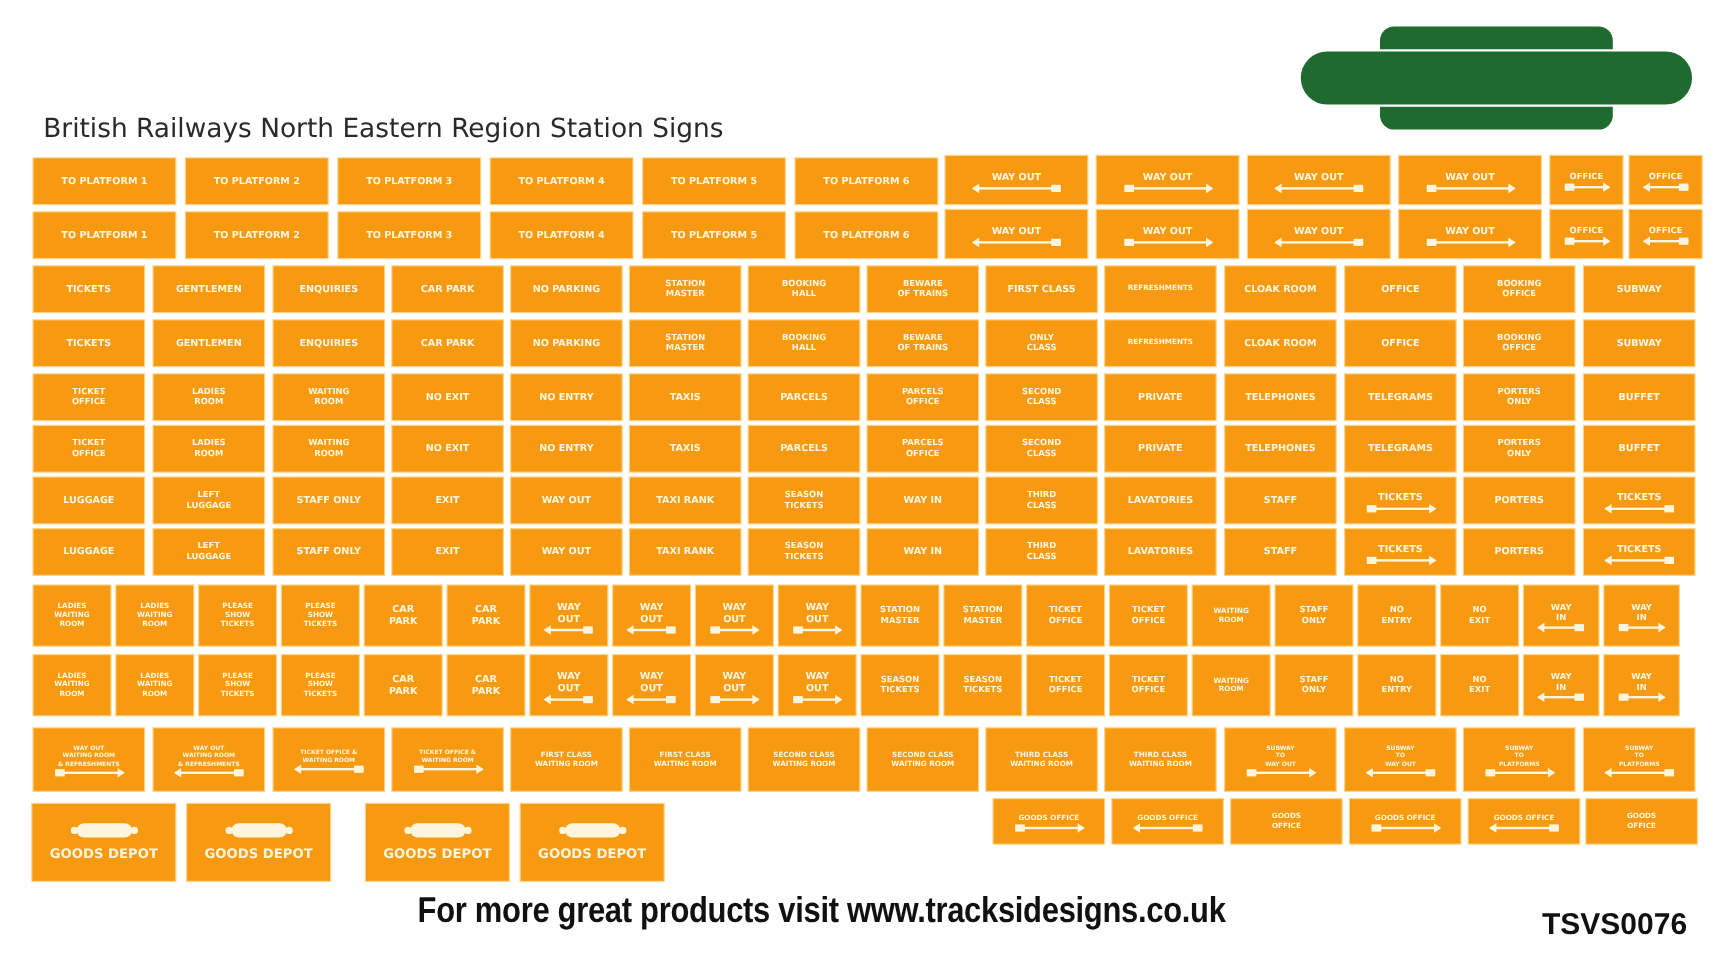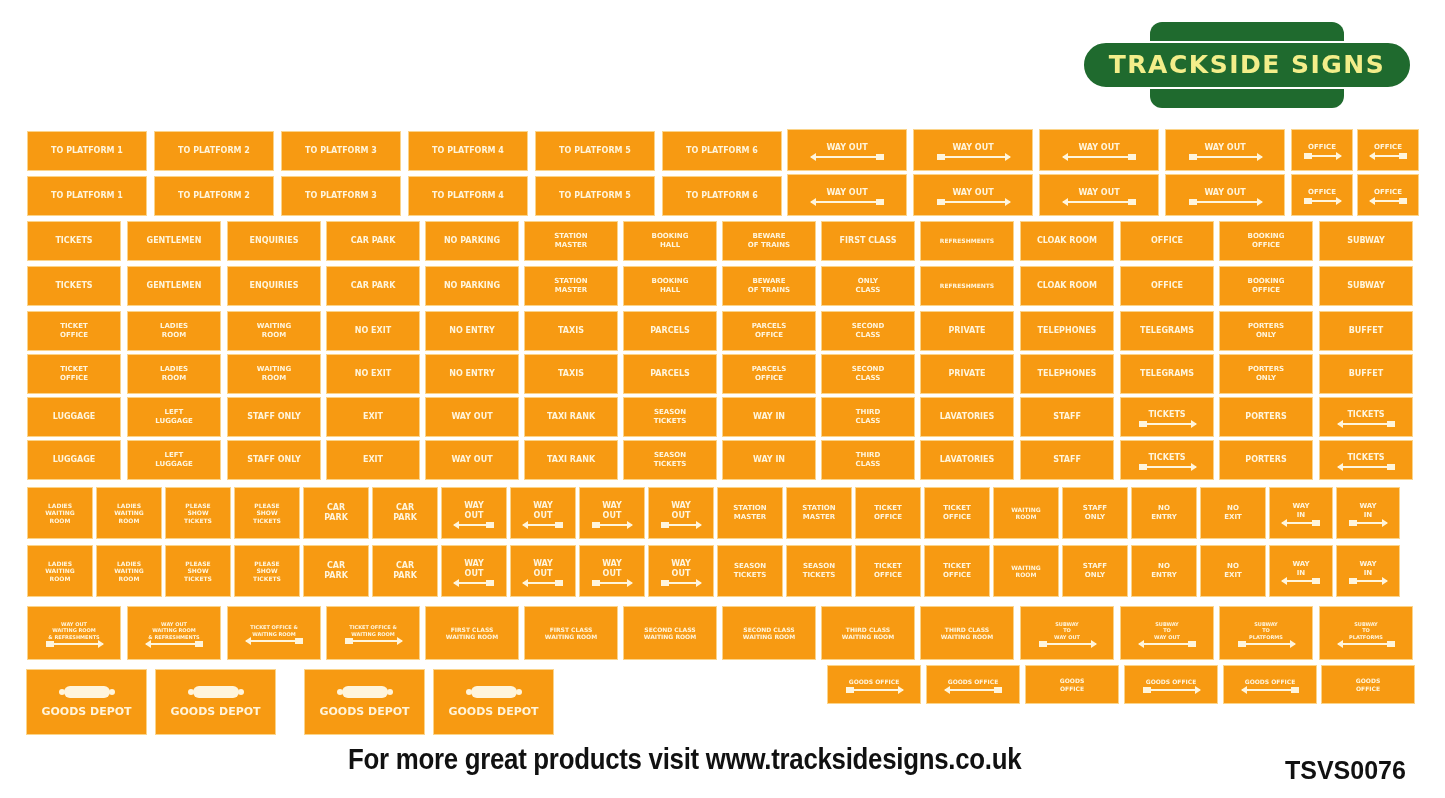--- a/index.html
+++ b/index.html
@@ -23,22 +23,22 @@
   .footer{position:absolute;left:348px;top:742px;font-family:"Liberation Sans",sans-serif;font-weight:bold;font-size:30px;color:#111;transform:scaleX(0.86);transform-origin:left top;letter-spacing:-0.3px;}
   .code{position:absolute;left:1285px;top:756px;font-family:"Liberation Sans",sans-serif;font-weight:bold;font-size:25px;color:#111;}
 </style>
 </head>
 <body>
 
 <div id="sheet">
   <div class="logo">
     <div class="band"></div>
     <div class="bar"></div>
-    <div class="txt">TRACKSIDE SIGNS</div>
   </div>
+  <div class="title">British Railways North Eastern Region Station Signs</div>
   <div id="signs">
       <div class="sign" style="left: 28px; top: 132px; width: 118px; height: 38px; font-size: 8px;">
         <div class="lbl">TO PLATFORM 1</div>
       </div>
       <div class="sign" style="left: 155px; top: 132px; width: 118px; height: 38px; font-size: 8px;">
         <div class="lbl">TO PLATFORM 2</div>
       </div>
       <div class="sign" style="left: 282px; top: 132px; width: 118px; height: 38px; font-size: 8px;">
         <div class="lbl">TO PLATFORM 3</div>
       </div>

